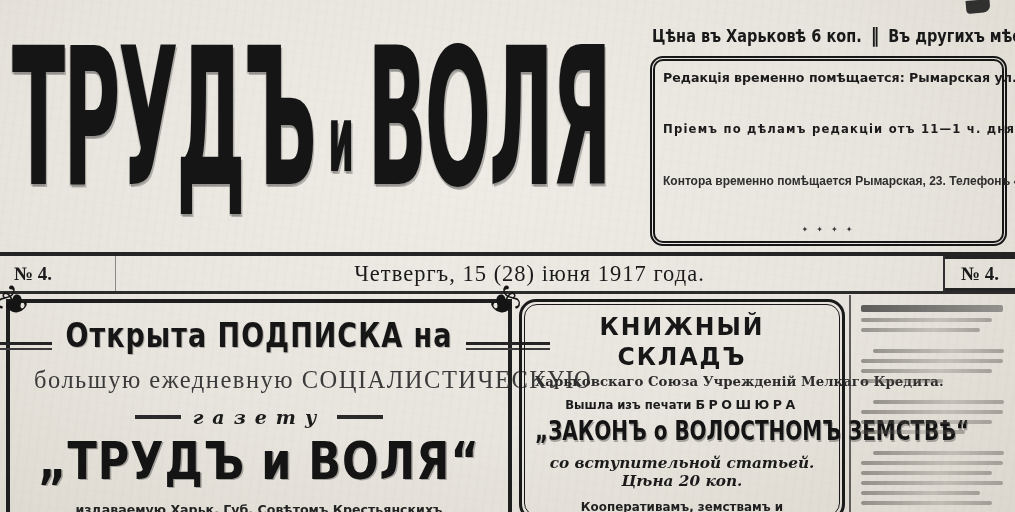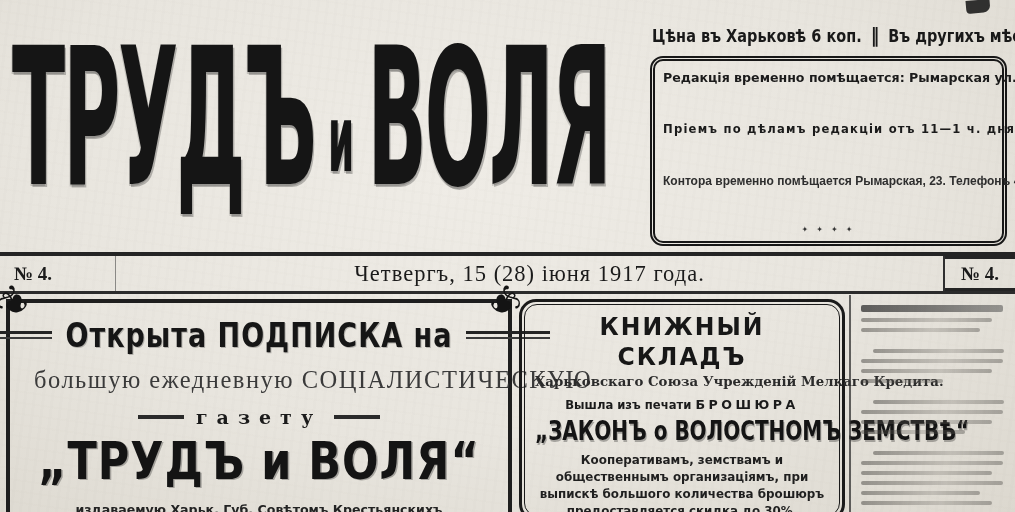--- a/index.html
+++ b/index.html
@@ -65,30 +65,30 @@
     font-weight:bold; font-size:19px; border-left:2px solid #2f2f2f;
     box-shadow:inset 0 3px 0 #242424, inset 0 -3px 0 #242424; }
   
   .sub-ad {
     position:absolute; left:6px; top:299px; width:506px; height:220px; box-sizing:border-box;
     border:4px solid #1e1e1e; border-bottom:none; text-align:center; padding:8px 24px 0;
   }
   .fl { position:absolute; font-size:38px; line-height:1; color:#141414; }
   .fl.tl { left:-12px; top:-20px; transform:rotate(-50deg); }
   .fl.tr { right:-12px; top:-20px; transform:rotate(50deg) scaleX(-1); }
-  .sub-head-row { display:flex; align-items:center; justify-content:center; gap:14px; margin-top:8px; }
+  .sub-head-row { display:flex; align-items:flex-end; justify-content:center; gap:14px; margin-top:8px; }
   .dbl-rule { flex:0 0 84px; height:8px; border-top:3px solid #242424; border-bottom:2px solid #3a3a3a; box-sizing:border-box; }
   .sub-head { font-family:"DejaVu Sans",sans-serif; font-weight:bold; font-size:27px; letter-spacing:1px;
     transform:scaleY(1.28); white-space:nowrap; color:#161616;
     text-shadow:1px 1px 0 rgba(20,20,20,.25); }
   .sub-line2 { margin-top:16px; font-family:"Liberation Serif",serif; font-size:24.5px; letter-spacing:1.5px;
     color:#3a3a3a; white-space:nowrap; }
   .sub-line3-row { display:flex; align-items:center; justify-content:center; gap:12px; margin-top:12px; }
   .dash-rule { width:46px; height:4px; background:#2a2a2a; }
-  .sub-line3 { font-family:"DejaVu Serif",serif; font-weight:bold; font-size:19px; letter-spacing:9px; }
+  .sub-line3 { font-family:"DejaVu Serif",serif; font-weight:bold; font-size:19px; letter-spacing:9px;font-style:italic; }
   .sub-title { margin-top:8px; font-family:"DejaVu Sans",sans-serif; font-weight:bold; font-size:43px;
     letter-spacing:1px; transform:scaleY(1.18); white-space:nowrap; color:#141414;
     text-shadow:1.5px 1.5px 0 rgba(20,20,20,.3); }
   .sub-body { margin-top:15px; font-family:"DejaVu Sans",sans-serif; font-weight:bold; font-size:12.6px;
     line-height:1.45; color:#232323; }
   
   .book-ad {
     position:absolute; left:519px; top:299px; width:326px; height:222px; box-sizing:border-box;
     border:3px solid #1a1a1a; border-radius:17px; padding:2px;
   }
@@ -169,20 +169,21 @@
 
   <div class="book-ad">
     <div class="book-inner">
       <div class="book-head">КНИЖНЫЙ СКЛАДЪ</div>
       <div class="book-sub">Харьковскаго Союза Учрежденій Мелкаго Кредита.</div>
       <div class="book-announce">
         <span>Вышла изъ печати</span>
         <span class="emph">БРОШЮРА</span>
       </div>
       <div class="book-title">„ЗАКОНЪ о ВОЛОСТНОМЪ ЗЕМСТВѢ“</div>
+      <div class="book-title-sub">со вступительной статьей. Цѣна 20 коп.</div>
       <div class="book-discount">Кооперативамъ, земствамъ и общественнымъ организаціямъ, при выпискѣ большого количества брошюръ предоставляется скидка до 30%.</div>
 
     </div>
   </div>
 
   <div class="right-col">
     <div class="fline head w95"></div>
     <div class="fline w88"></div>
     <div class="fline w80"></div>
     <div class="gap"></div>

